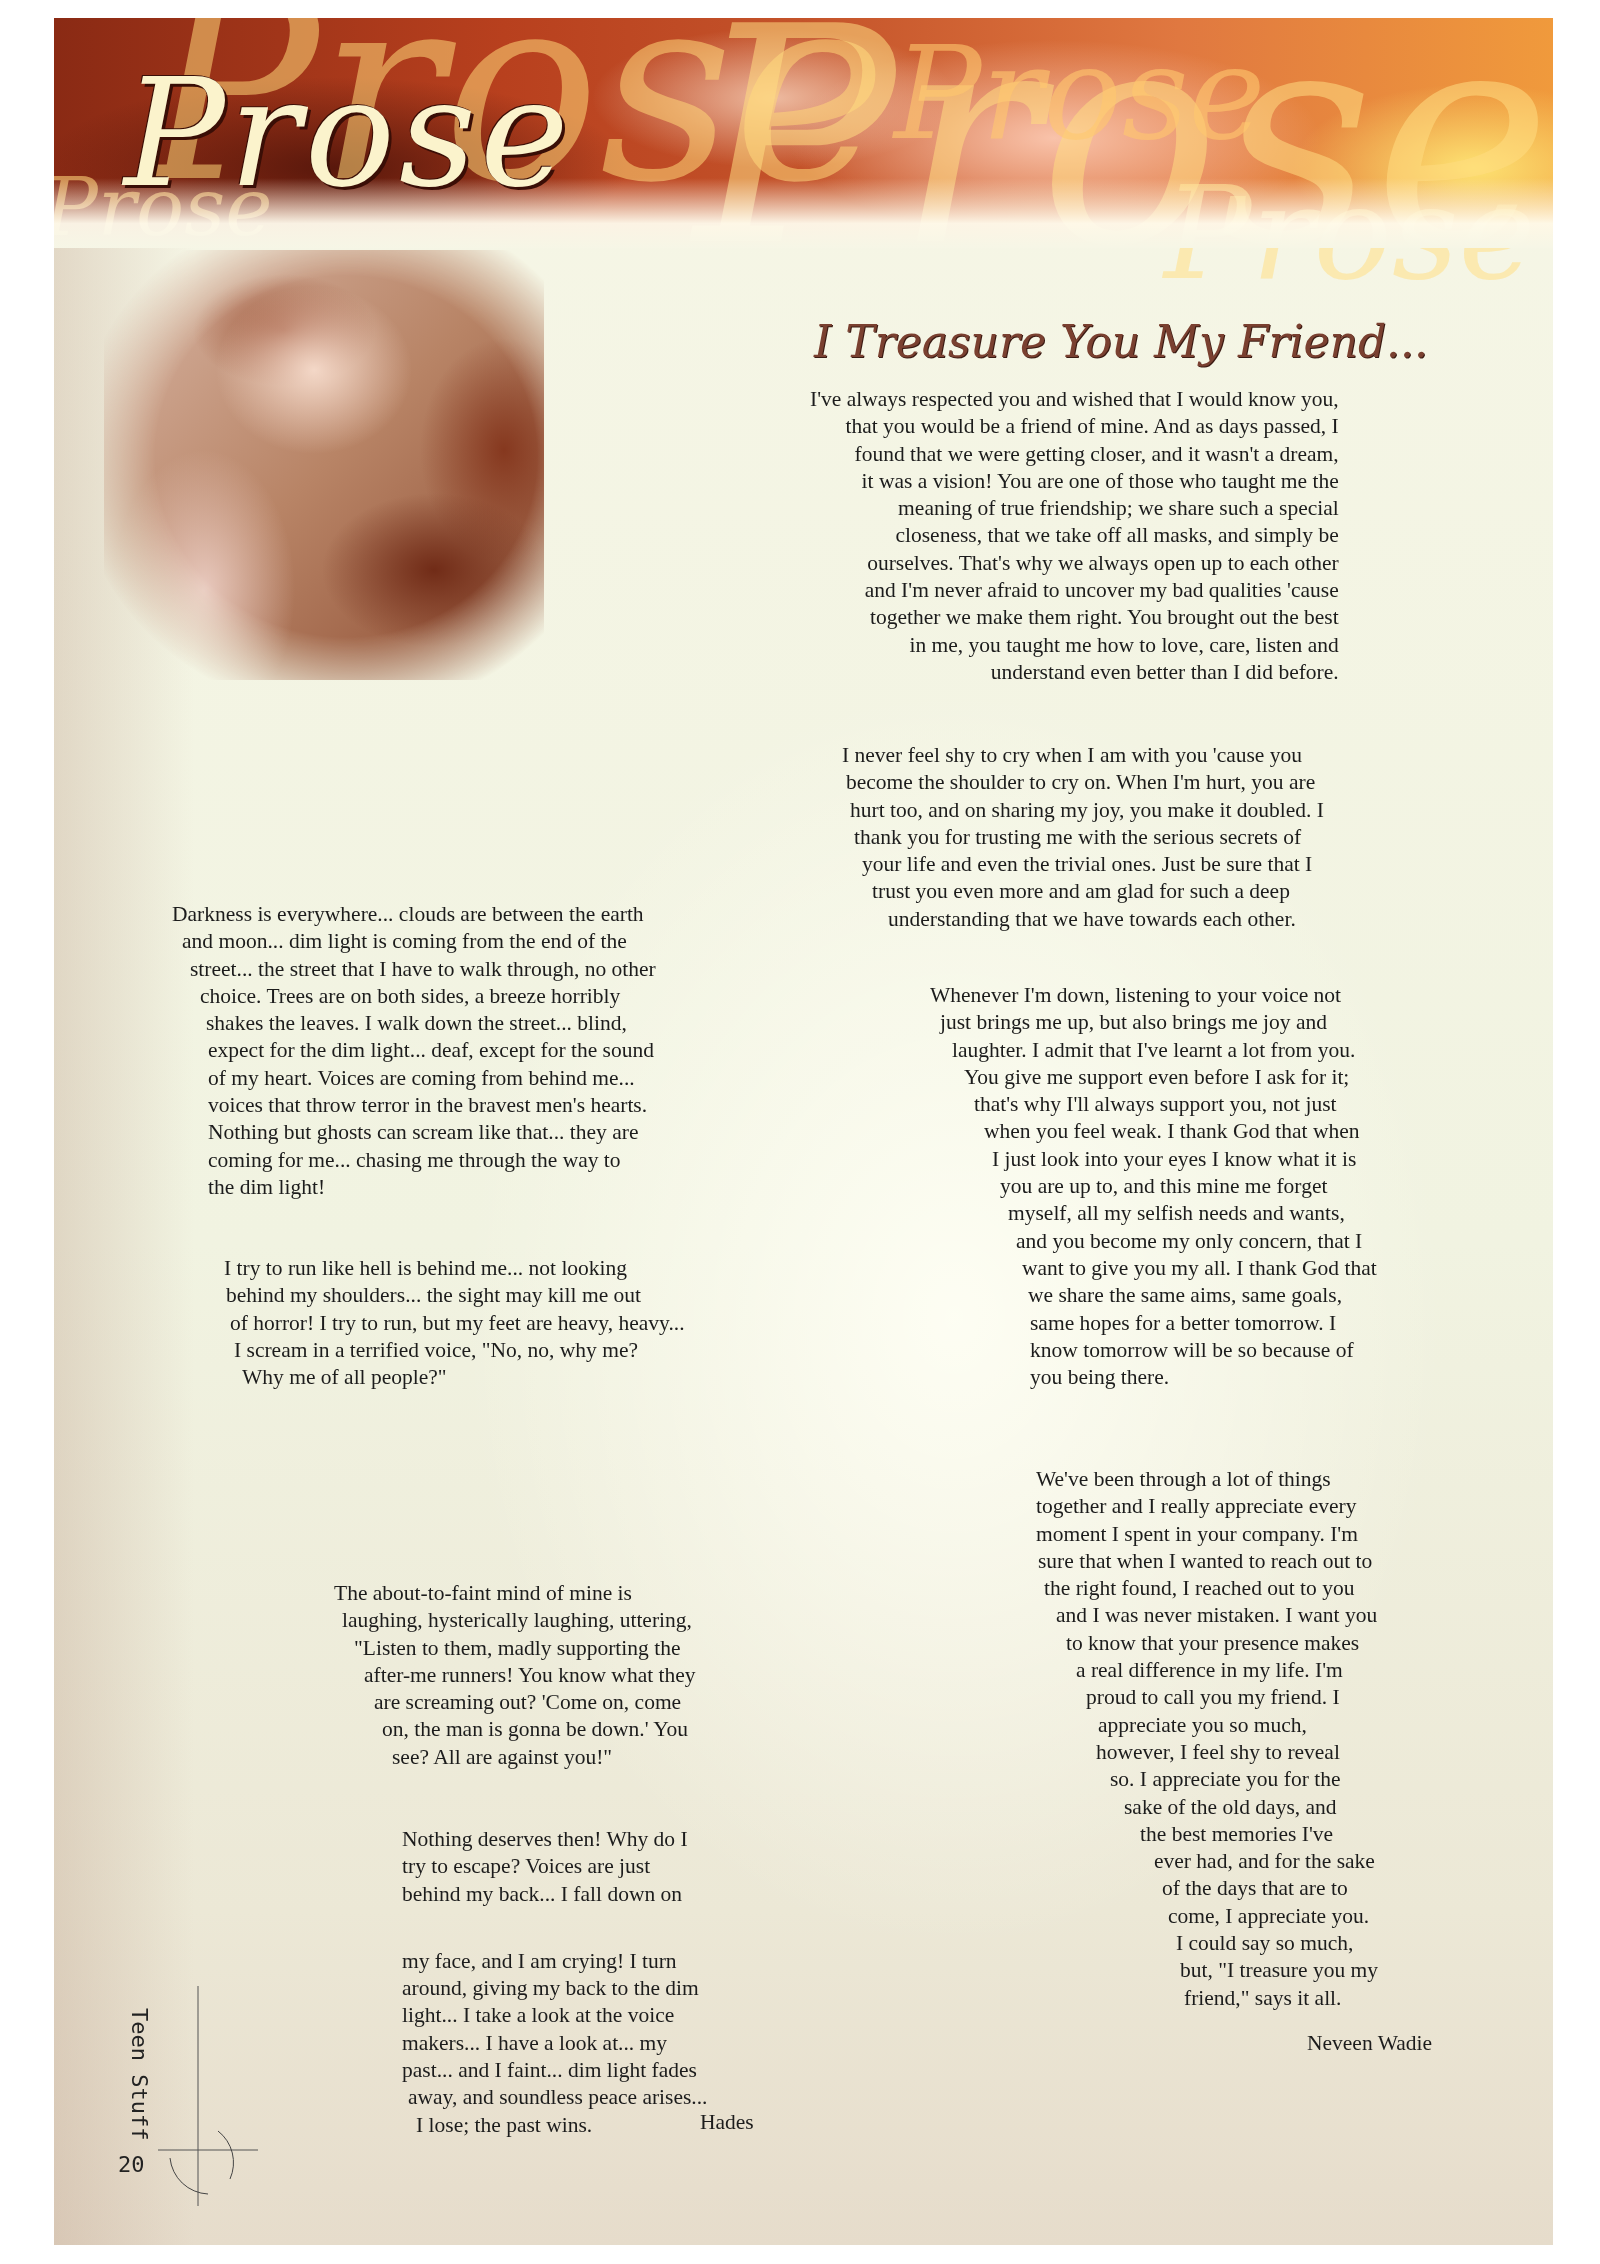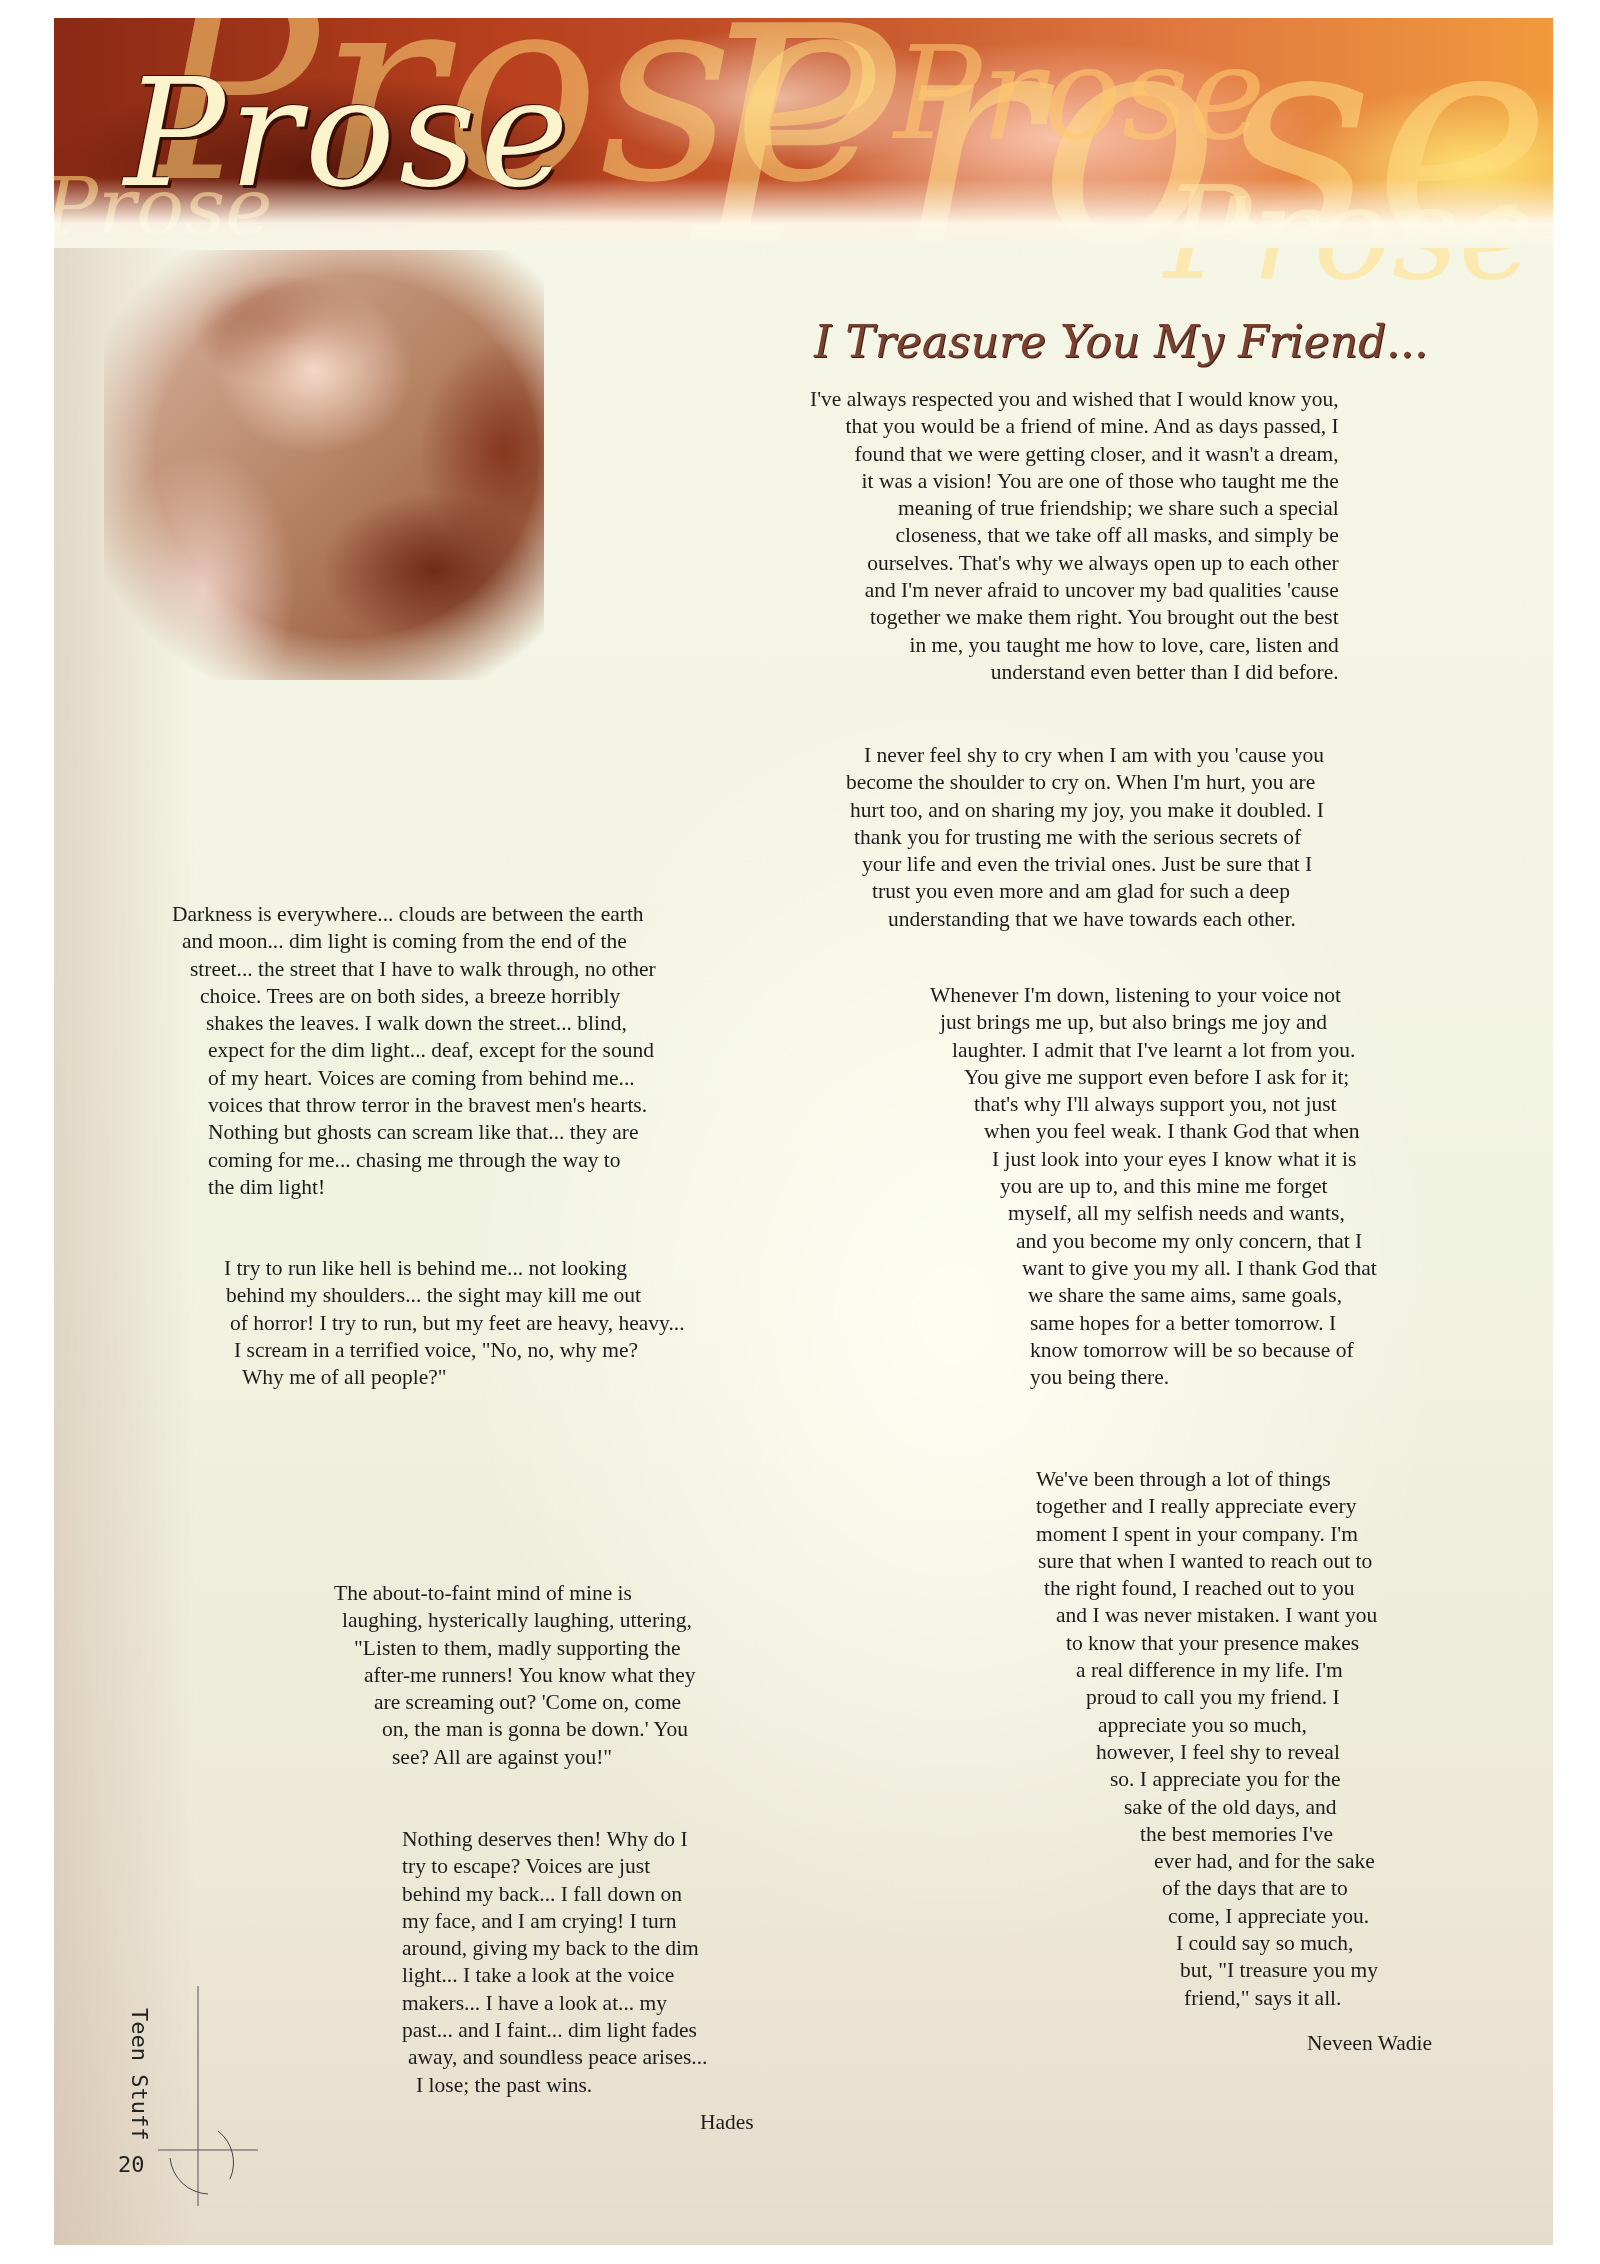--- a/index.html
+++ b/index.html
@@ -107,21 +107,21 @@
       <span class="line" style="padding-left: 34px;">it was a vision! You are one of those who taught me the</span>
       <span class="line" style="padding-left: 44px;">meaning of true friendship; we share such a special</span>
       <span class="line" style="padding-left: 50px;">closeness, that we take off all masks, and simply be</span>
       <span class="line" style="padding-left: 50px;">ourselves. That's why we always open up to each other</span>
       <span class="line" style="padding-left: 50px;">and I'm never afraid to uncover my bad qualities 'cause</span>
       <span class="line" style="padding-left: 50px;">together we make them right. You brought out the best</span>
       <span class="line" style="padding-left: 50px;">in me, you taught me how to love, care, listen and</span>
       <span class="line" style="padding-left: 50px;">understand even better than I did before.</span>
     </div>
   <div id="right-p1" class="para" style="left:788px; top:724px;">
-      <span class="line" style="padding-left: 0px; text-align: right;">I never feel shy to cry when I am with you 'cause you</span>
+      <span class="line" style="padding-left: 0px;">I never feel shy to cry when I am with you 'cause you</span>
       <span class="line" style="padding-left: 4px;">become the shoulder to cry on. When I'm hurt, you are</span>
       <span class="line" style="padding-left: 8px;">hurt too, and on sharing my joy, you make it doubled. I</span>
       <span class="line" style="padding-left: 12px;">thank you for trusting me with the serious secrets of</span>
       <span class="line" style="padding-left: 20px;">your life and even the trivial ones. Just be sure that I</span>
       <span class="line" style="padding-left: 30px;">trust you even more and am glad for such a deep</span>
       <span class="line" style="padding-left: 46px;">understanding that we have towards each other.</span>
     </div>
   <div id="right-p2" class="para" style="left:876px; top:964px;">
       <span class="line" style="padding-left: 0px;">Whenever I'm down, listening to your voice not</span>
       <span class="line" style="padding-left: 10px;">just brings me up, but also brings me joy and</span>
@@ -190,21 +190,21 @@
       <span class="line" style="padding-left: 20px;">"Listen to them, madly supporting the</span>
       <span class="line" style="padding-left: 30px; text-align: center;">after-me runners! You know what they</span>
       <span class="line" style="padding-left: 40px;">are screaming out? 'Come on, come</span>
       <span class="line" style="padding-left: 48px;">on, the man is gonna be down.' You</span>
       <span class="line" style="padding-left: 58px;">see? All are against you!"</span>
     </div>
   <div id="left-p4" class="para" style="left:348px; top:1808px;">
       <span class="line" style="padding-left: 0px;">Nothing deserves then! Why do I</span>
       <span class="line" style="padding-left: 0px;">try to escape? Voices are just</span>
       <span class="line" style="padding-left: 0px;">behind my back... I fall down on</span>
-      <span class="line" style="padding-left: 0px;">my face, and I am crying! I turn</span>
+      <span class="line" style="padding-left: 0px; margin-top: 40px;">my face, and I am crying! I turn</span>
       <span class="line" style="padding-left: 0px;">around, giving my back to the dim</span>
       <span class="line" style="padding-left: 0px;">light... I take a look at the voice</span>
       <span class="line" style="padding-left: 0px;">makers... I have a look at... my</span>
       <span class="line" style="padding-left: 0px;">past... and I faint... dim light fades</span>
       <span class="line" style="padding-left: 6px;">away, and soundless peace arises...</span>
       <span class="line" style="padding-left: 14px;">I lose; the past wins.</span>
     </div>
   <div class="byline" style="left:646px; top:2092px;">Hades</div>
 
   <div class="folio-v">Teen Stuff</div>

